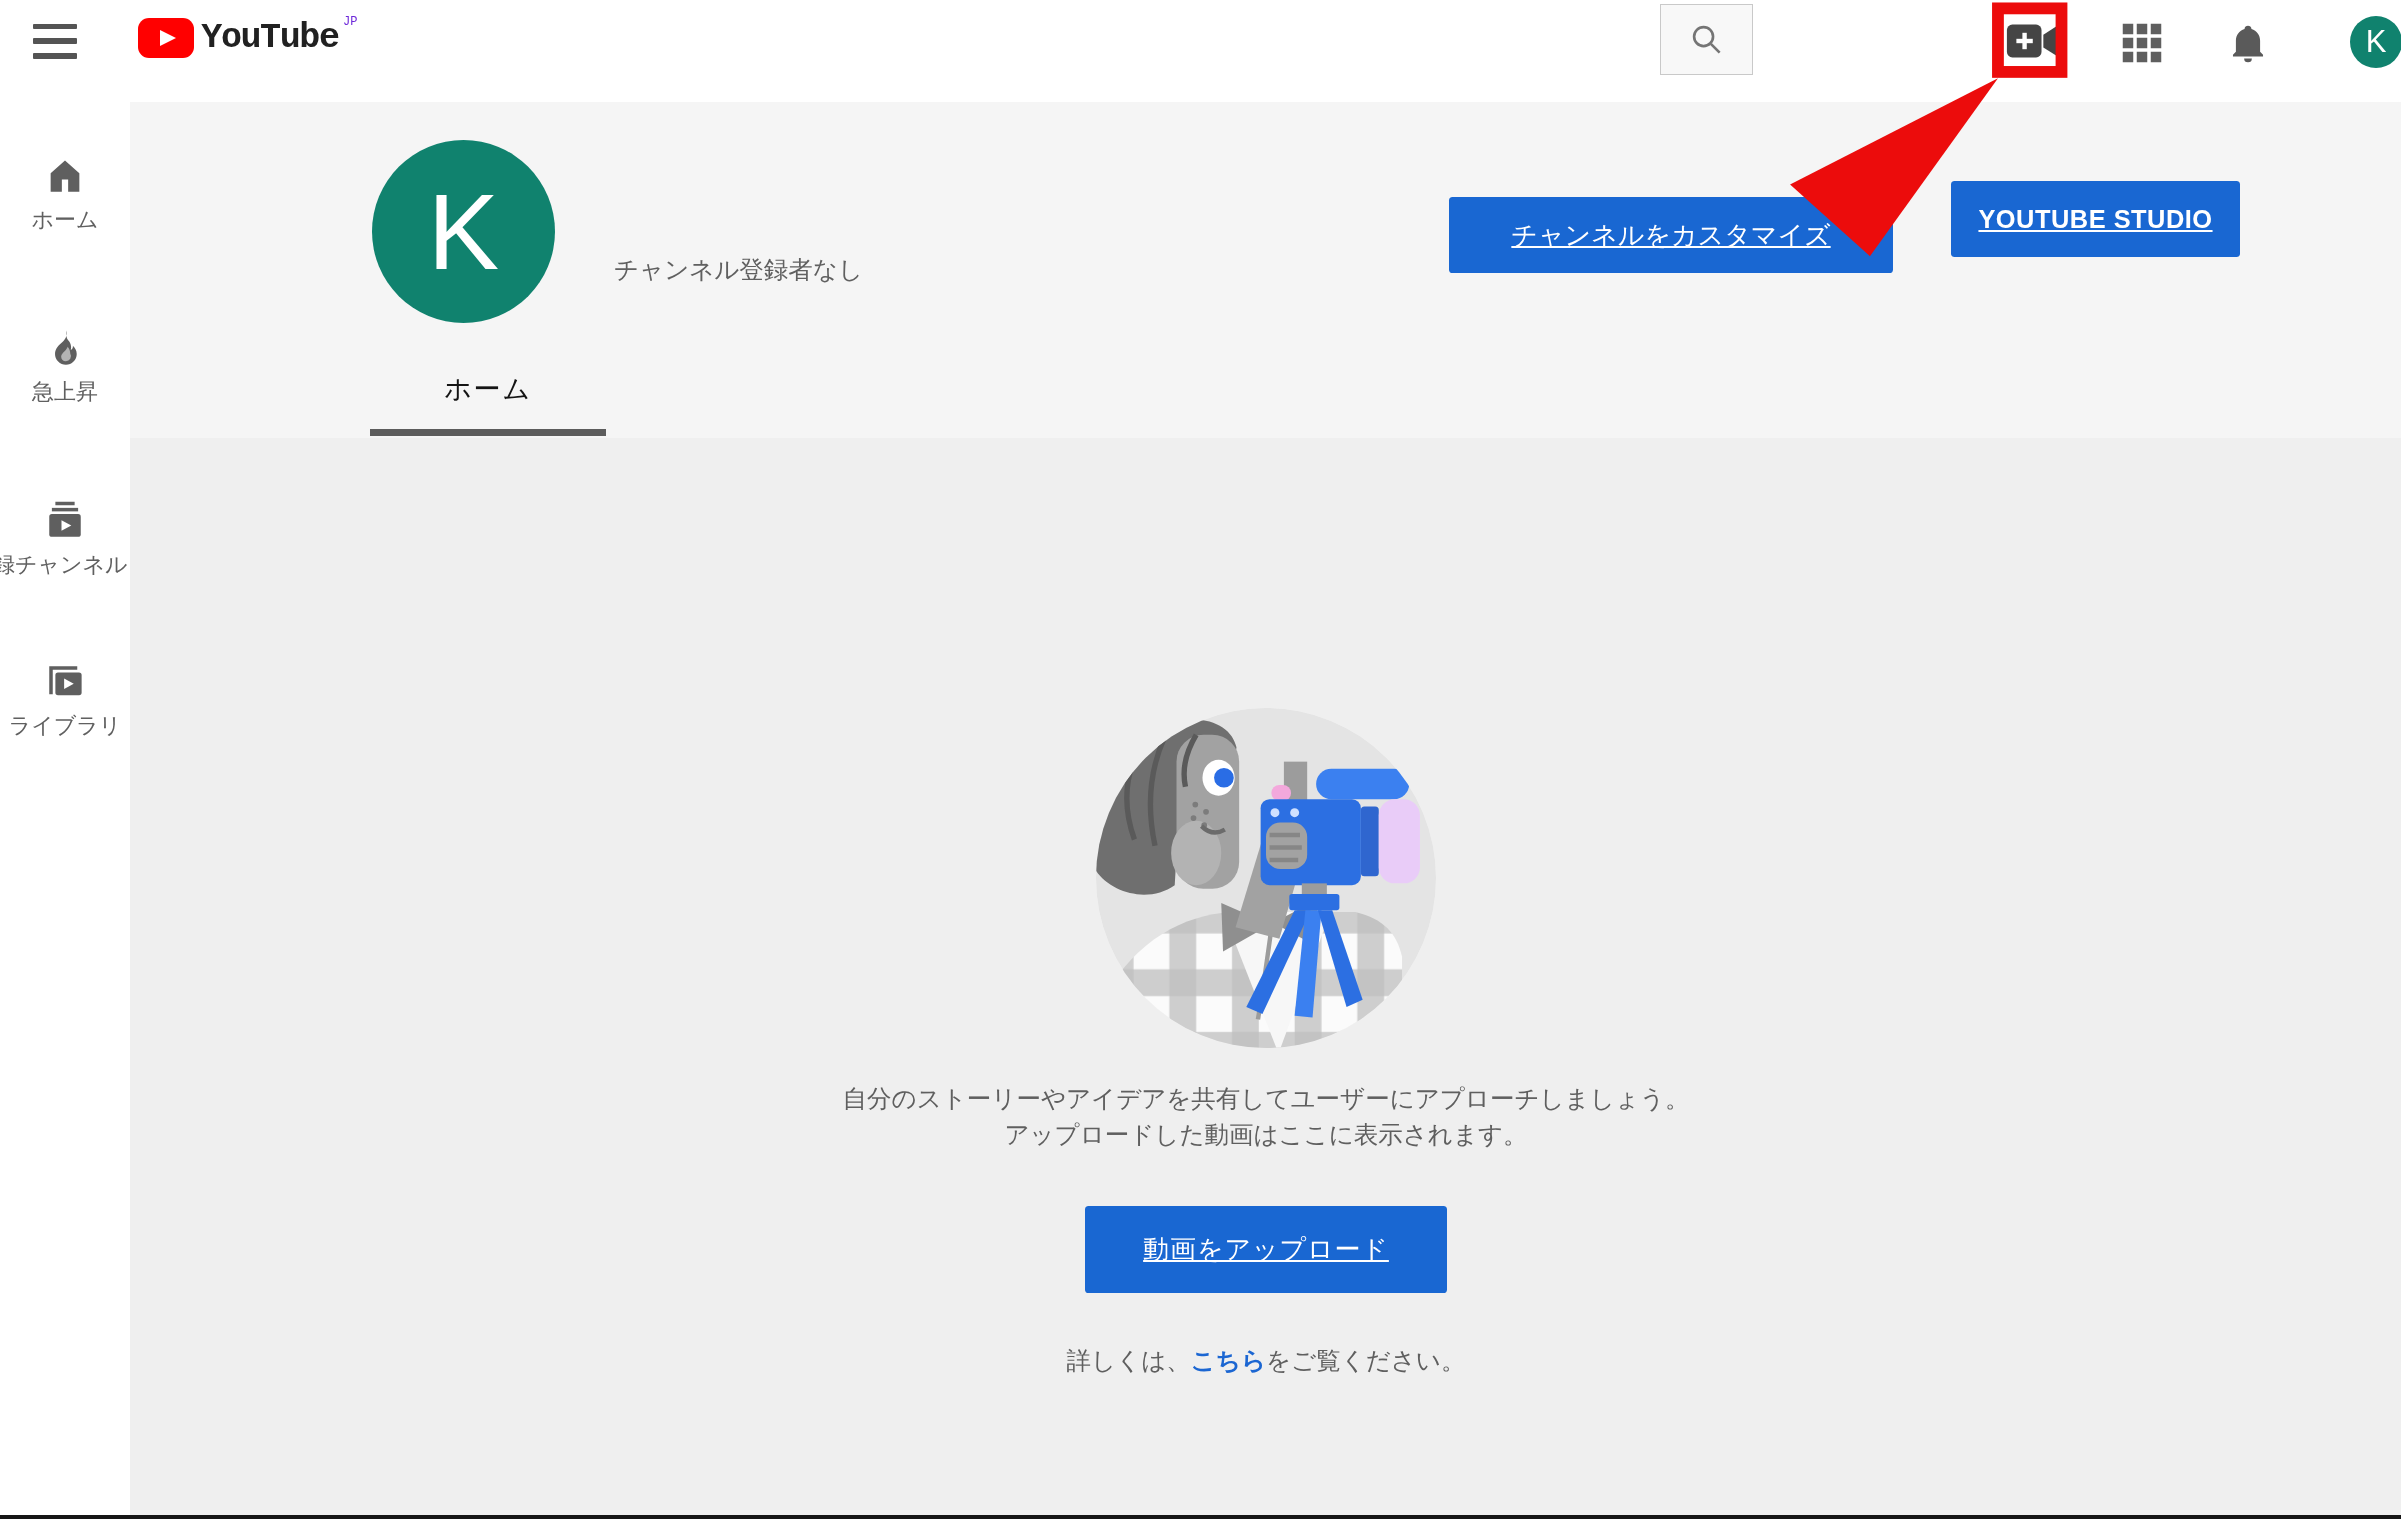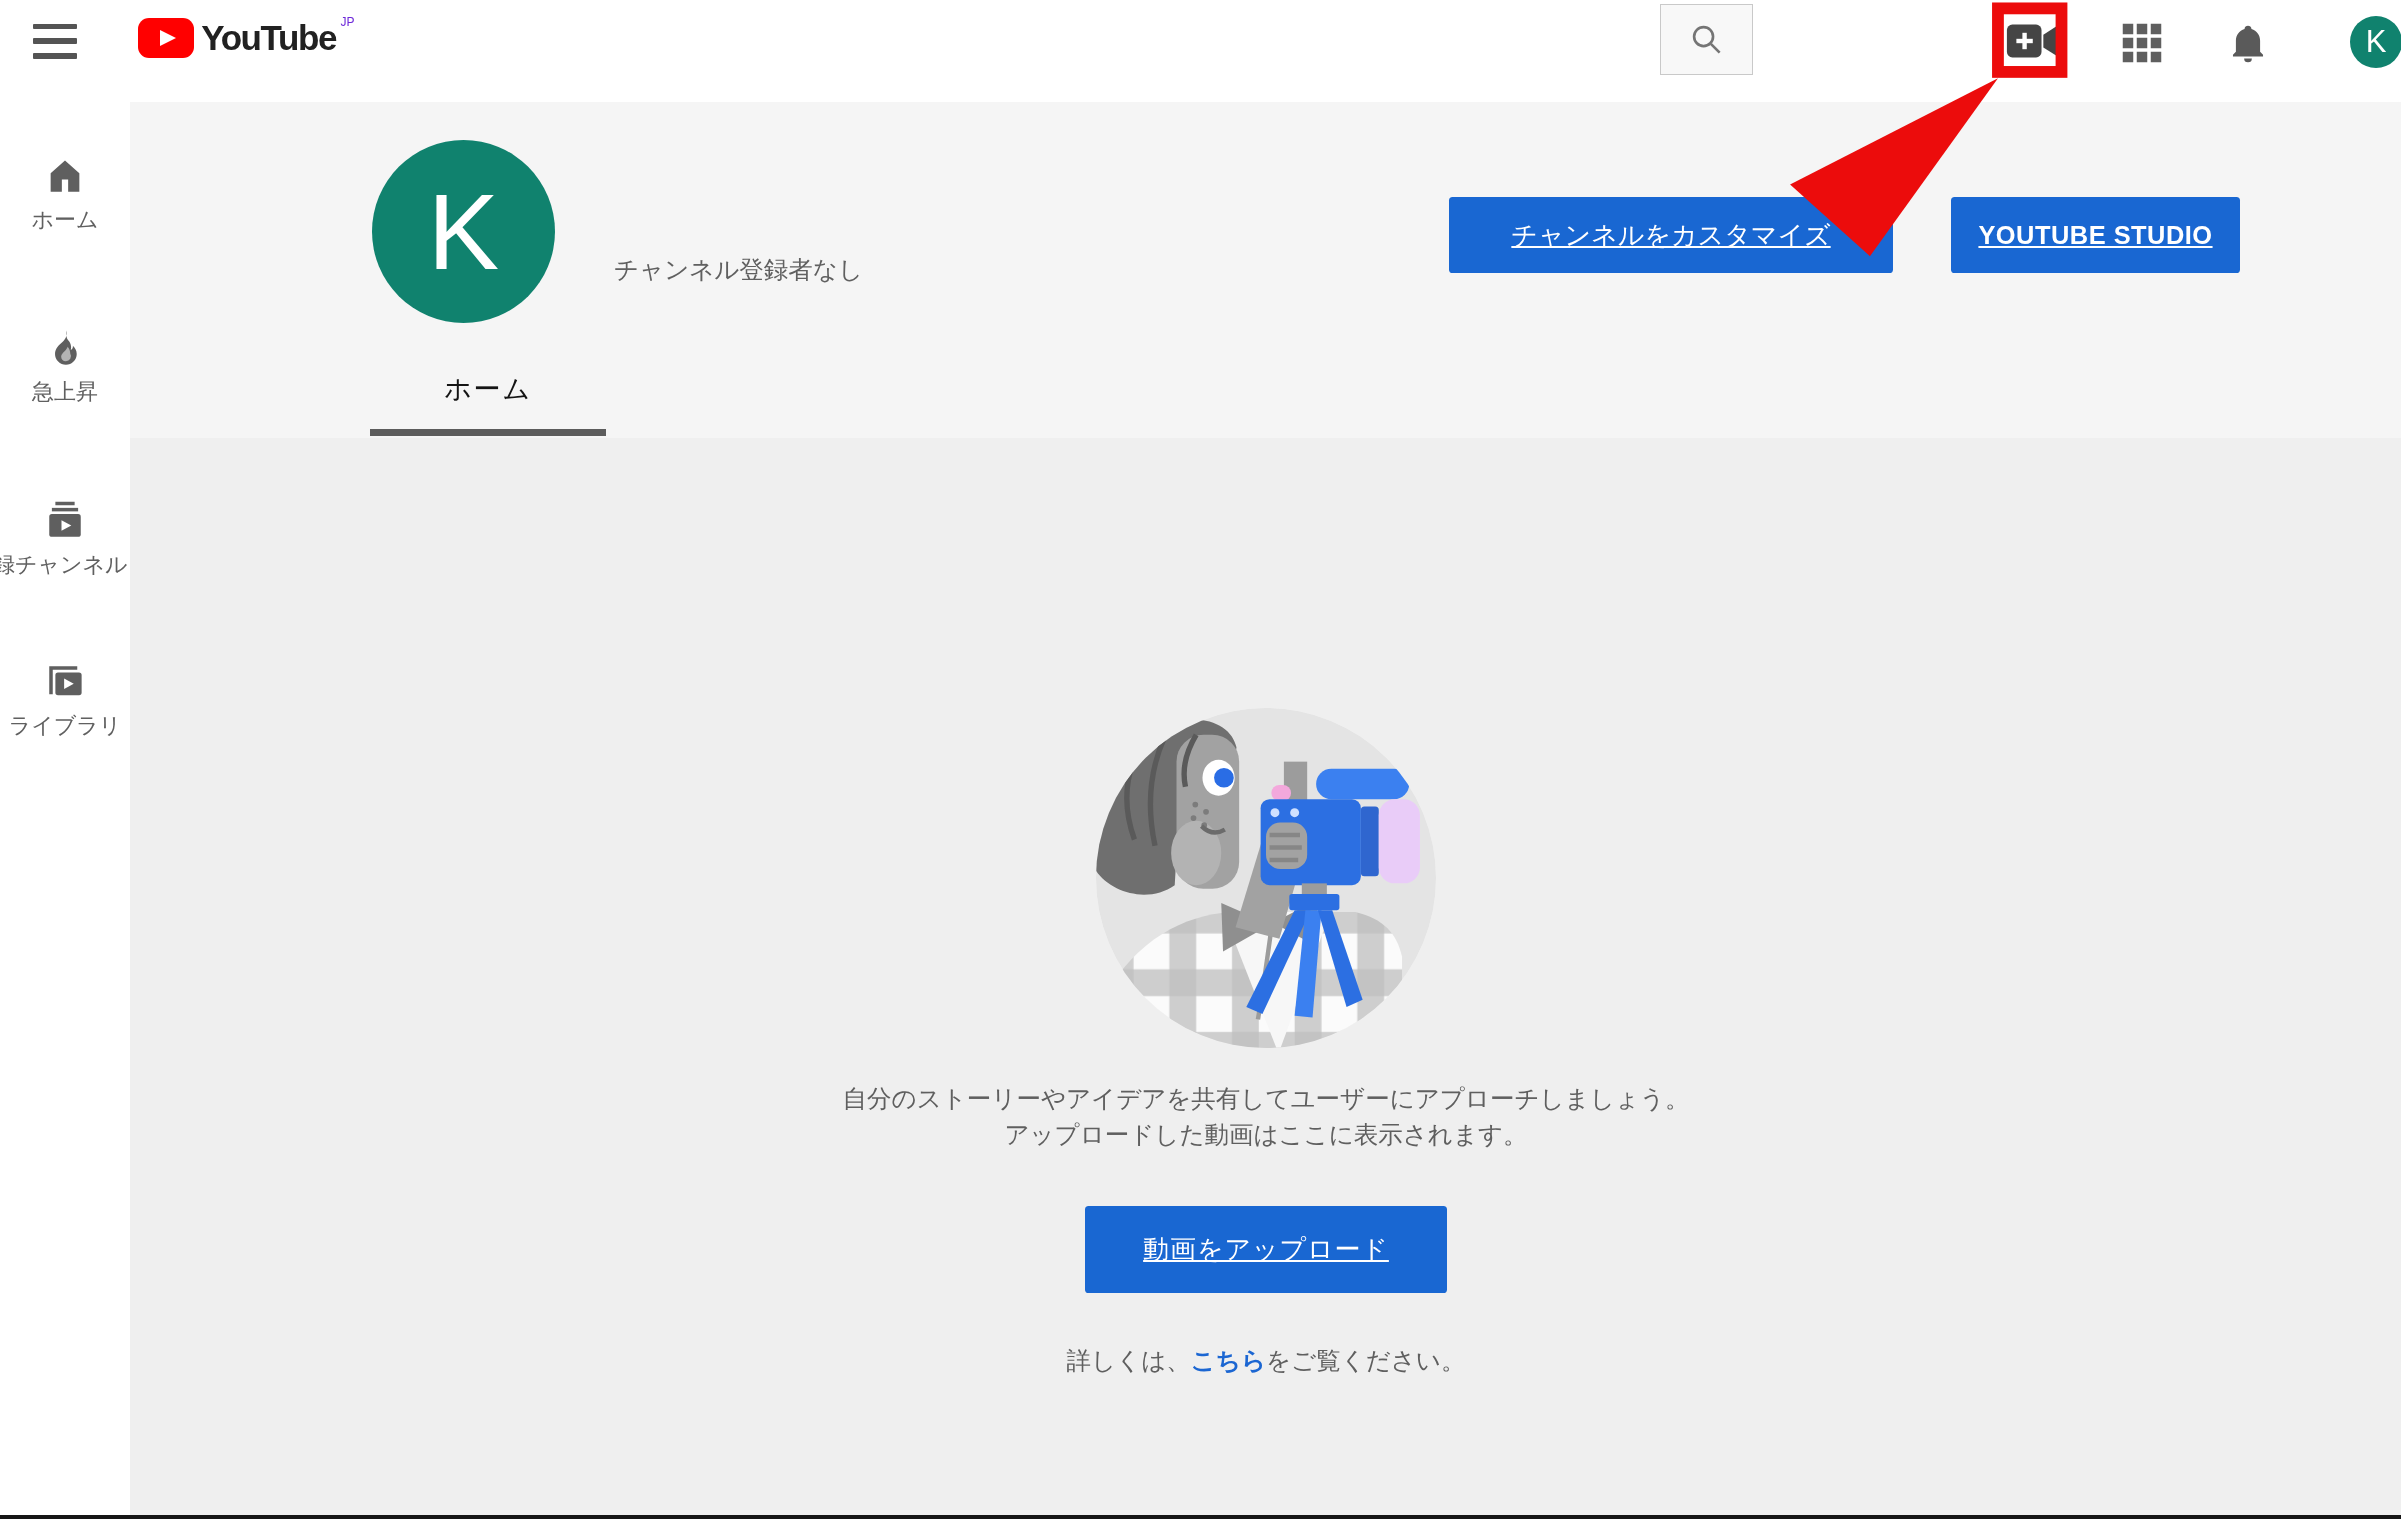--- a/index.html
+++ b/index.html
@@ -3,21 +3,21 @@
 <meta charset="utf-8">
 <style>
   * { margin:0; padding:0; box-sizing:border-box; }
   html,body { width:2401px; height:1520px; }
   body { position:relative; font-family:"Liberation Sans","DejaVu Sans",sans-serif; background:#ffffff; overflow:hidden; }
 
   
   .topbar { position:absolute; left:0; top:0; width:2401px; height:102px; background:#fff; z-index:5; }
   .hamburger { position:absolute; left:33px; top:23.6px; width:44px; height:35px; display:flex; flex-direction:column; justify-content:space-between; cursor:pointer; }
   .hamburger span { display:block; height:5.4px; background:#545454; border-radius:0.9px; }
-  .logo { position:absolute; left:138px; top:16.3px; display:flex; align-items:flex-start; cursor:pointer; }
+  .logo { position:absolute; left:138px; top:16.3px; display:flex; align-items:flex-start; cursor:pointer;font-family:Liberation Mono, monospace; }
   .logo-badge { width:56px; height:40px; background:#ff0000; border-radius:11px; position:relative; margin-top:1.8px; }
   .logo-badge:after { content:""; position:absolute; left:22px; top:11.8px; border-left:16.3px solid #fff; border-top:8.2px solid transparent; border-bottom:8.2px solid transparent; }
   .logo-word { font-size:35px; font-weight:700; letter-spacing:-1.4px; color:#212121; margin-left:7.3px; line-height:44px; }
   .logo-region { font-size:12px; color:#6d28d9; margin-left:4.5px; margin-top:-1.8px; }
 
   .searchbox { position:absolute; left:508px; top:3.6px; width:1153px; height:71px; border:1.8px solid #c9c9c9; background:#fff; font-size:27px; padding:0 22px; color:#111; outline:none; }
   .searchbox::placeholder { color:#8f8f8f; }
   .searchbtn { position:absolute; left:1660px; top:3.6px; width:93px; height:71px; background:#f8f8f8; border:1.8px solid #c9c9c9; display:flex; align-items:center; justify-content:center; cursor:pointer; }
 
   .tb-icon { position:absolute; top:22px; cursor:pointer; }
@@ -29,21 +29,21 @@
   .nav-item svg { display:block; margin:0 auto; }
   .nav-label { display:block; font-size:22px; margin-top:8.2px; white-space:nowrap; }
   .nav-label.clip-left { text-align:left; margin-left:-29px; }
 
   
   .chan-header { position:absolute; left:130px; top:102px; width:2272px; height:336px; background:#f5f5f5; }
   .chan-avatar { position:absolute; left:242px; top:38px; width:183px; height:183px; border-radius:50%; background:#10826e; color:#fff; display:flex; align-items:center; justify-content:center; font-size:107px; font-weight:400; }
   .chan-subs { position:absolute; left:484px; top:151px; font-size:24.5px; color:#606060; }
   .btn-blue { background:#1967d2; color:#fff; border:none; border-radius:3.6px; display:flex; align-items:center; justify-content:center; cursor:pointer;text-decoration:underline; }
   .btn-customize { position:absolute; right:509px; top:95px; width:444px; height:76px; font-size:26px; }
-  .btn-studio { position:absolute; right:162px; top:95px; width:289px; height:76px; font-size:25.4px; font-weight:700; letter-spacing:0.5px; }
+  .btn-studio { position:absolute; right:162px; top:79px; width:289px; height:76px; font-size:25.4px; font-weight:700; letter-spacing:0.5px; }
   .chan-tab { position:absolute; left:240px; top:269px; width:236px; text-align:center; font-size:27px; letter-spacing:1.8px; color:#141414; cursor:pointer; }
   .chan-tab-underline { position:absolute; left:240px; top:327px; width:236px; height:7.3px; background:#5c5c5c; }
 
   
   .content { position:absolute; left:130px; top:438px; width:2272px; height:1078px; background:#efefef; }
   .empty { position:absolute; left:0; top:0; width:100%; display:flex; flex-direction:column; align-items:center; }
   .illus { margin-top:261px; }
   .empty-title { margin-top:51px; font-size:42px; font-weight:400; color:#0f0f0f; letter-spacing:0.9px; }
   .empty-line { font-size:24.5px; color:#5f5f5f; line-height:36px; }
   .empty-line.first { margin-top:23.6px; }

